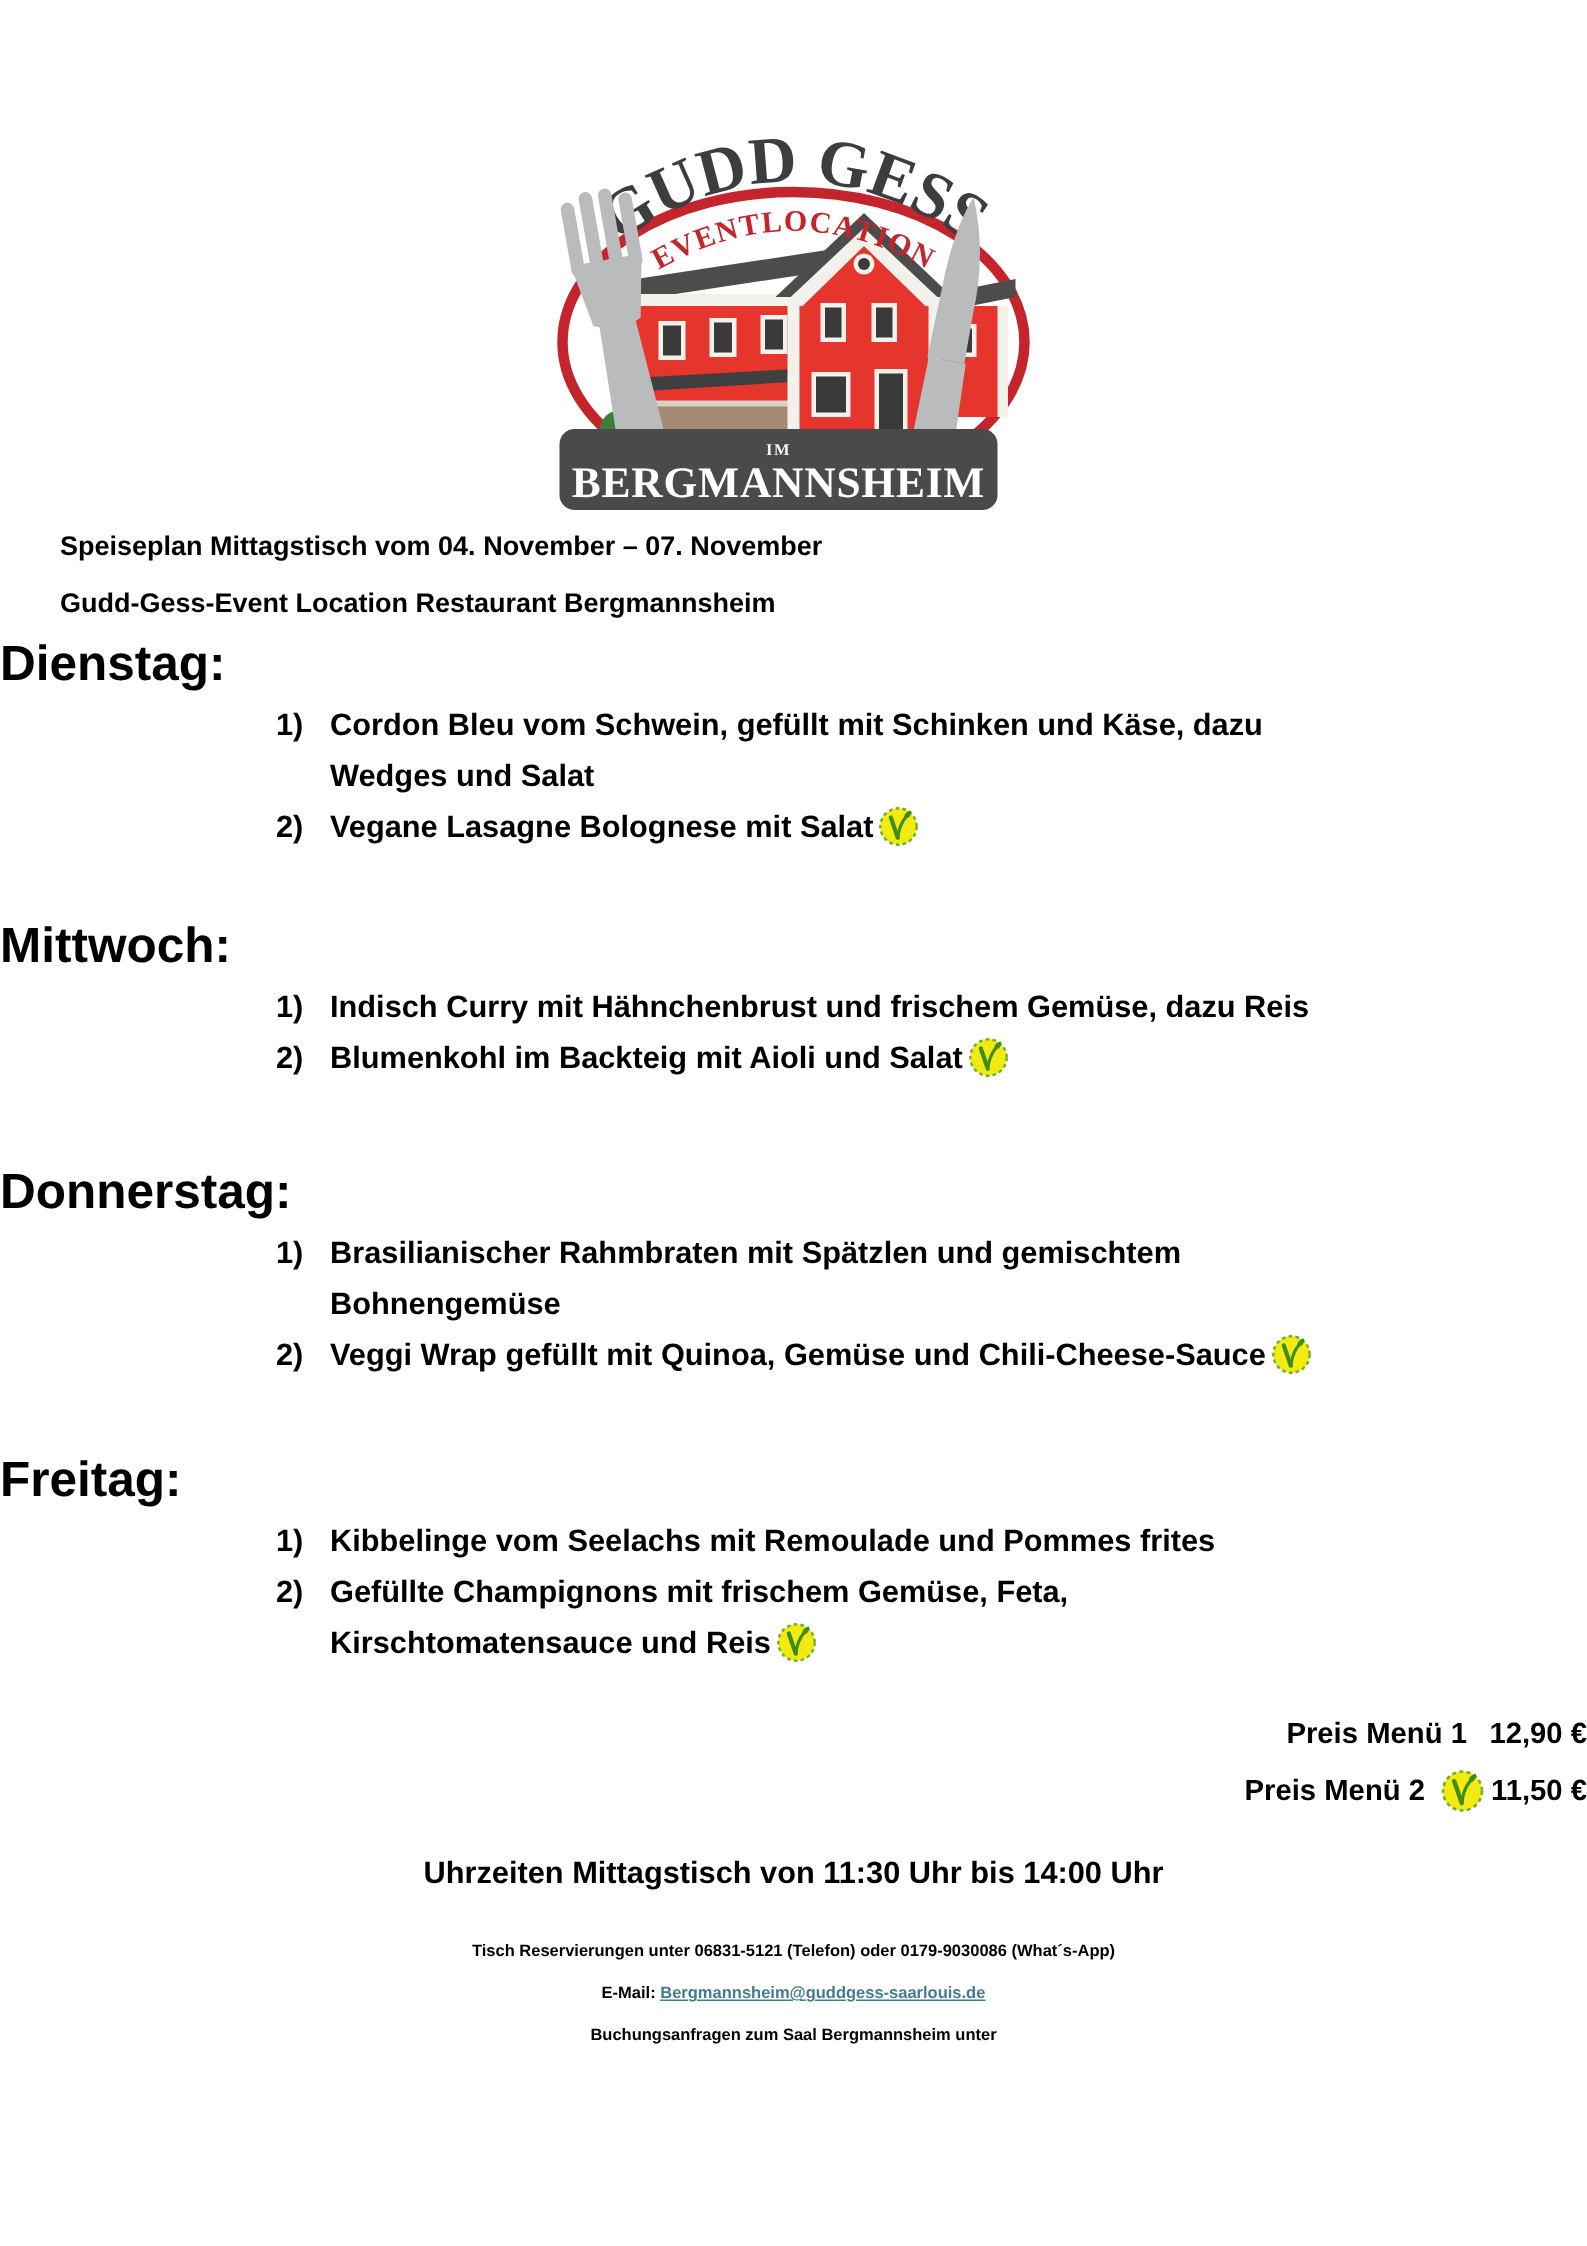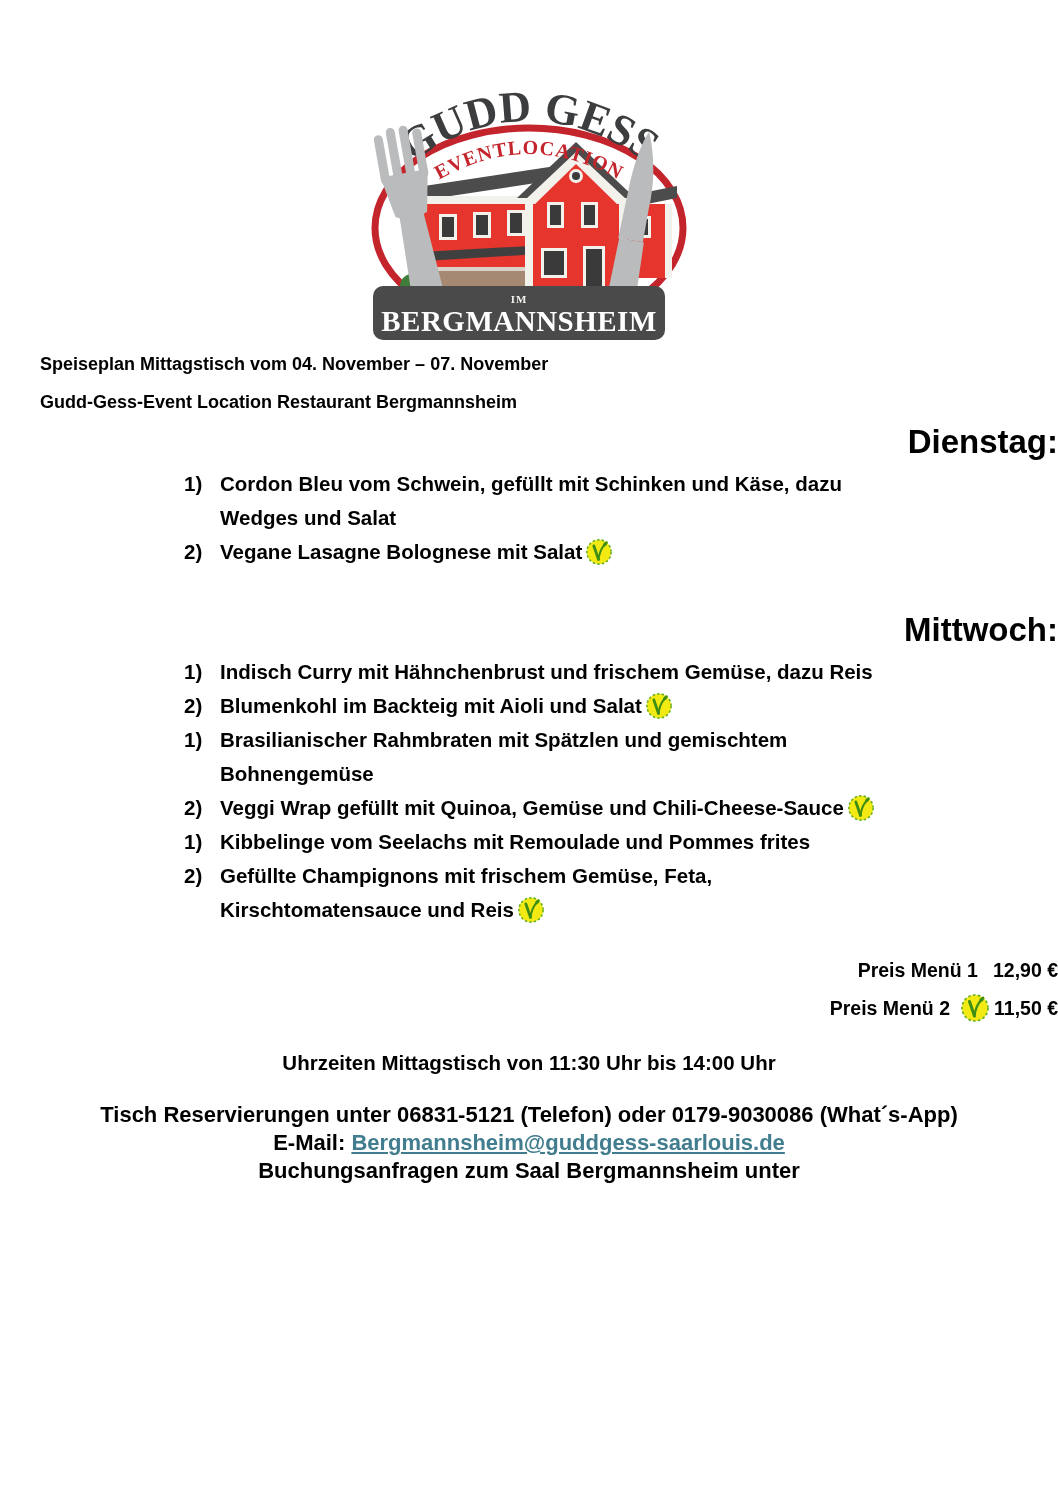--- a/index.html
+++ b/index.html
@@ -15,21 +15,21 @@
 
   
   .title {
     text-align:left; font-weight:bold; font-size:18px; line-height:1.2;
   }
   .title-1 { margin:12px 40px 0; }
   .title-2 { margin:16px 40px 0; }
 
   
   .day-heading {
-    text-align:right; font-weight:bold; font-size:33px; line-height:38px;
+    text-align:left; font-weight:bold; font-size:33px; line-height:38px;
     margin:0 0 6px 0;
   }
   .day--dienstag   .day-heading { margin-top:10px; }
   .day--mittwoch   .day-heading { margin-top:42px; }
   .day--donnerstag .day-heading { margin-top:52px; }
   .day--freitag    .day-heading { margin-top:46px; }
 
   .menu-items { margin:0 0 0 184px; width:740px; }
   .menu-item { display:flex; font-size:20.5px; font-weight:bold; line-height:34px; }
   .menu-item .num { width:36px; flex:0 0 36px; }
@@ -44,21 +44,21 @@
     font-size:19.5px; font-weight:bold; line-height:30px;
   }
   .price-row + .price-row { margin-top:8px; }
   .price-row .price { margin-left:15px; }
   .price-row .vegan-icon { margin:0 4px 0 10px; vertical-align:middle; }
 
   
   .hours { margin-top:28px; text-align:center; font-weight:bold; font-size:20.5px; }
 
   
-  .footer { margin-top:26px; text-align:center; font-weight:bold; font-size:22px; line-height:28px; }
+  .footer { margin-top:26px; text-align:center; font-weight:bold; font-size:11px; line-height:28px; }
   .email-link { color:#417d8e; text-decoration:underline; font-weight:bold; }
 </style>
 </head>
 <body>
 
 <svg width="0" height="0" style="position:absolute" aria-hidden="true">
   <defs>
     <symbol id="vegan-sym" viewBox="0 0 30 30">
       <circle cx="15" cy="15" r="13" fill="#f2ea12" stroke="#6ab023" stroke-width="1.7" stroke-dasharray="2.6 2.3"></circle>
       <path d="M9.5 8.5 L14.5 23" fill="none" stroke="#3e8d14" stroke-width="3" stroke-linecap="round"></path>
@@ -181,36 +181,38 @@
       <div class="menu-item">
         <span class="num">2)</span>
         <span class="txt"><span>Blumenkohl im Backteig mit Aioli und Salat</span><svg class="vegan-icon" width="28" height="28">
               <use href="#vegan-sym"></use>
             </svg></span>
       </div>
     </div>
   </section>
 
   <section class="day day--donnerstag">
+    <h3 class="day-heading">Donnerstag:</h3>
     <div class="menu-items">
       <div class="menu-item">
         <span class="num">1)</span>
         <span class="txt"><span>Brasilianischer Rahmbraten mit Spätzlen und gemischtem
 Bohnengemüse</span></span>
       </div>
       <div class="menu-item">
         <span class="num">2)</span>
         <span class="txt"><span>Veggi Wrap gefüllt mit Quinoa, Gemüse und Chili-Cheese-Sauce</span><svg class="vegan-icon" width="28" height="28">
               <use href="#vegan-sym"></use>
             </svg></span>
       </div>
     </div>
   </section>
 
   <section class="day day--freitag">
+    <h3 class="day-heading">Freitag:</h3>
     <div class="menu-items">
       <div class="menu-item">
         <span class="num">1)</span>
         <span class="txt"><span>Kibbelinge vom Seelachs mit Remoulade und Pommes frites</span></span>
       </div>
       <div class="menu-item">
         <span class="num">2)</span>
         <span class="txt"><span>Gefüllte Champignons mit frischem Gemüse, Feta,
 Kirschtomatensauce und Reis</span><svg class="vegan-icon" width="28" height="28">
               <use href="#vegan-sym"></use>

